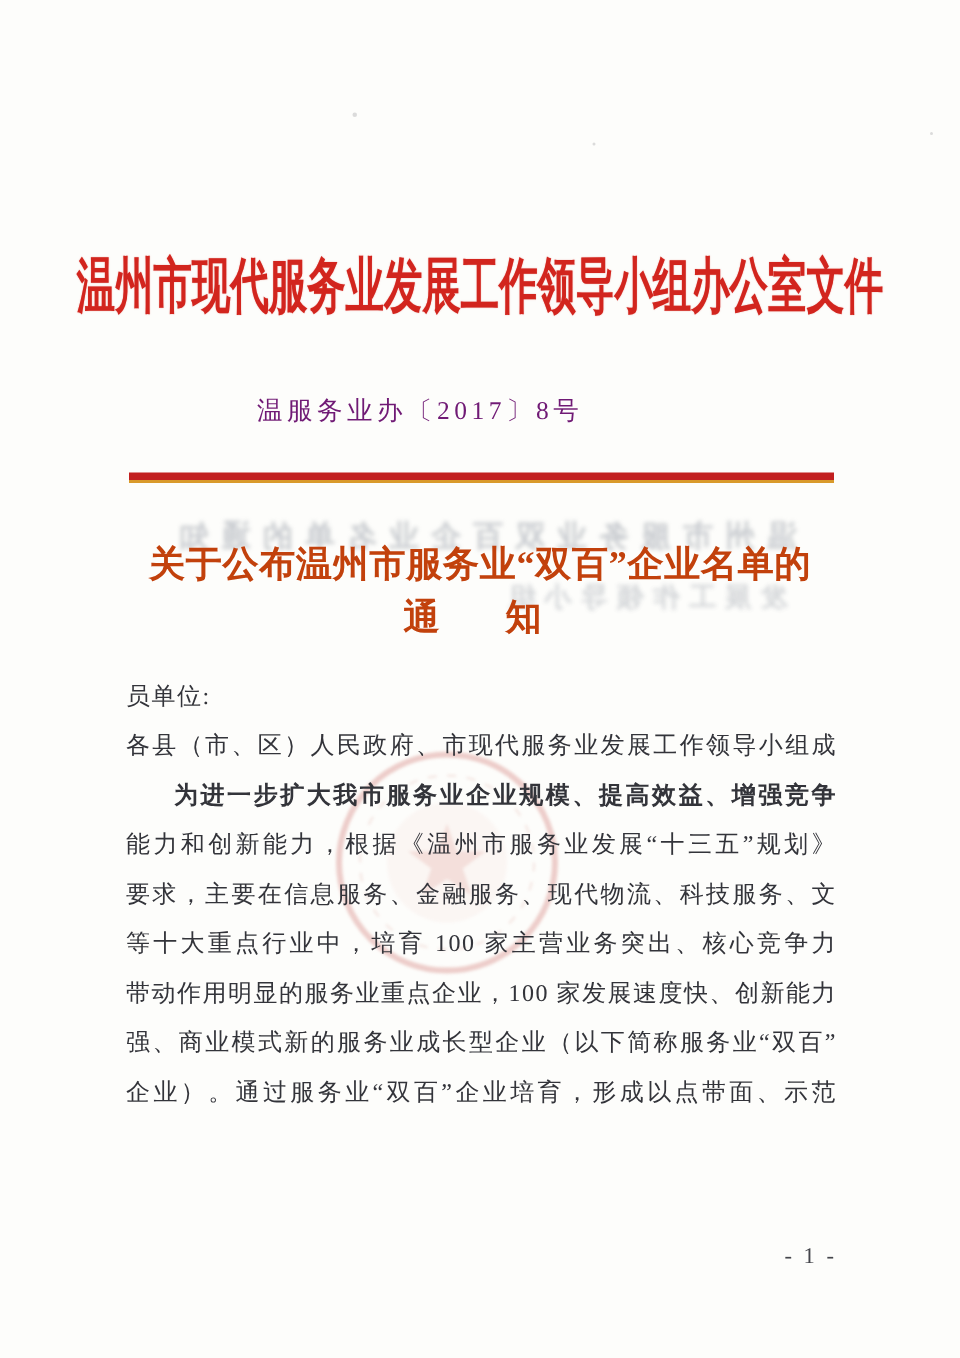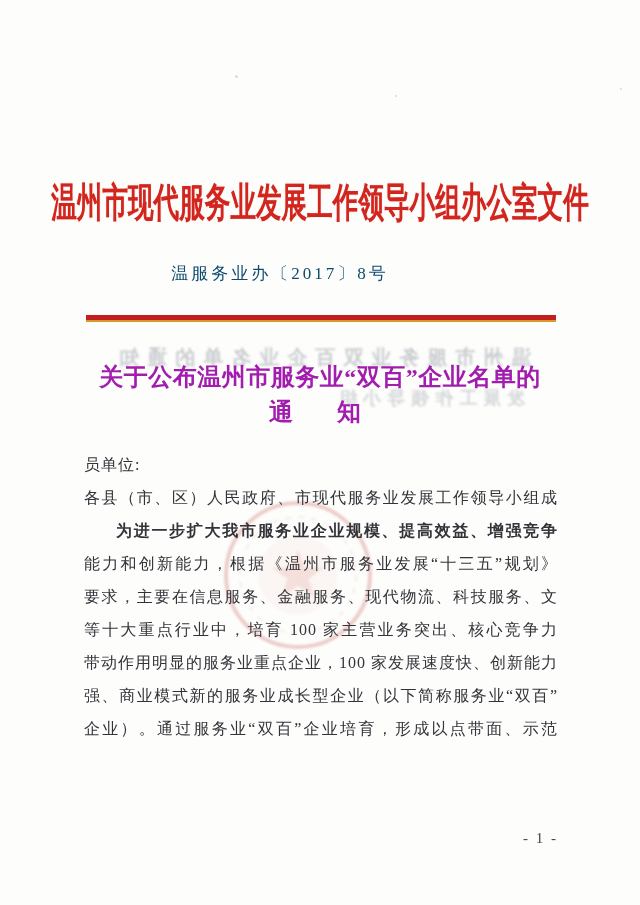--- a/index.html
+++ b/index.html
@@ -14,40 +14,40 @@
     position:relative;
     width:640px;height:905px;
     margin:0 auto;
     background:#fdfdfb;
     overflow:hidden;
     font-family:"Liberation Serif","DejaVu Serif",serif;
     color:var(--ink);
   }
   
   .masthead{
-    position:absolute;top:180px;left:0;width:640px;
+    position:absolute;top:168px;left:0;width:640px;
     display:flex;justify-content:center;
   }
   .masthead .txt{
     display:inline-block;
     font-size:40px;font-weight:bold;line-height:46px;
     color:var(--header-red);
     white-space:nowrap;
     transform:scaleX(0.64);
     transform-origin:center;
     letter-spacing:0px;
     text-shadow:0 0 1px rgba(210,37,30,.55);
   }
   
   .docnum{
     position:absolute;top:263px;left:0;width:560px;
     text-align:center;
     font-size:17px;line-height:22px;
     letter-spacing:3px;
-    color:#0c4a6e;
+    color:#701a75;
   }
   
   .rule{
     position:absolute;top:315px;left:86px;width:470px;height:5px;
     background:var(--rule-red);
     border-bottom:2px solid var(--rule-gold);
   }
   
   .ghost{
     position:absolute;
@@ -58,21 +58,21 @@
     white-space:nowrap;
     pointer-events:none;
   }
   .ghost1{top:344px;left:85px;width:472px;font-size:20px;letter-spacing:8px;text-align:center;}
   .ghost2{top:386px;left:300px;width:258px;font-size:18px;letter-spacing:6px;text-align:center;opacity:.8;}
   
   .title{
     position:absolute;top:360px;left:0;width:640px;
     text-align:center;
     font-weight:bold;
-    color:#a21caf;
+    color:#c2410c;
     font-size:24px;line-height:35px;
     letter-spacing:0.5px;
   }
   .title .l2{letter-spacing:10px;}
   
   .seal{
     position:absolute;top:497px;left:220px;width:156px;height:156px;
     color:var(--seal-red);
     filter:blur(1.1px);
     pointer-events:none;

